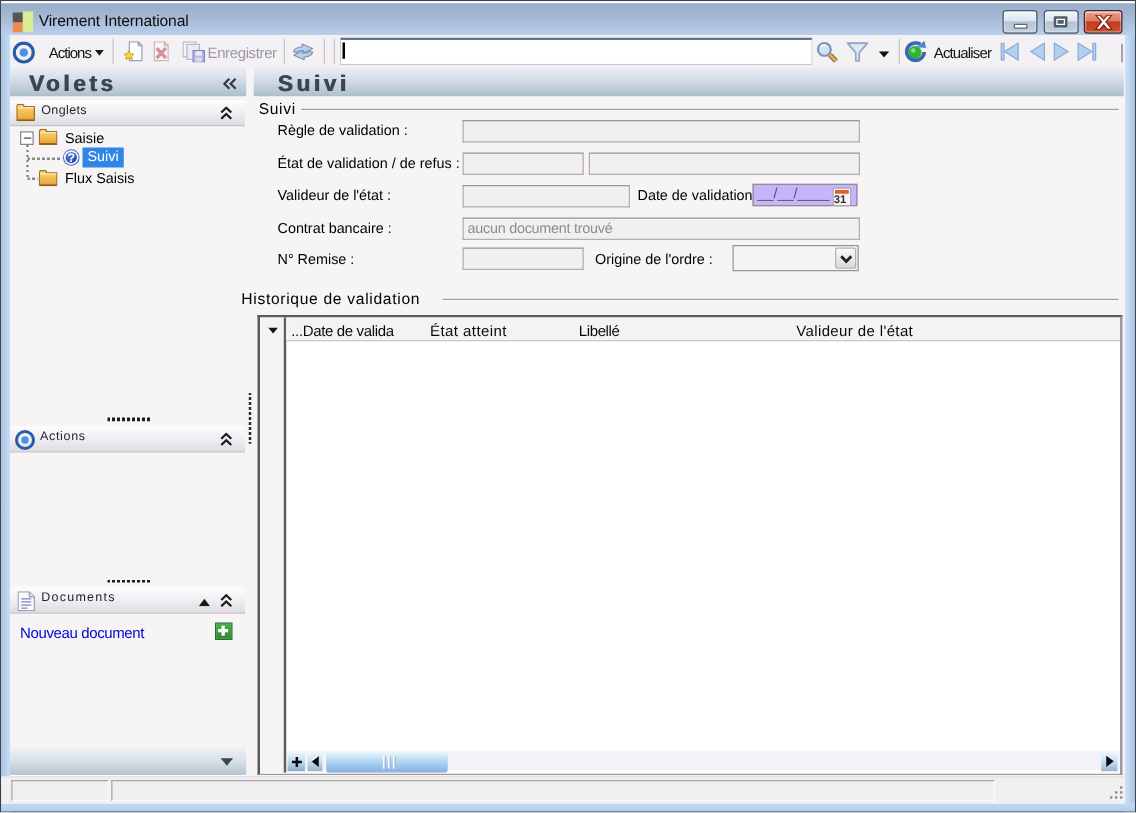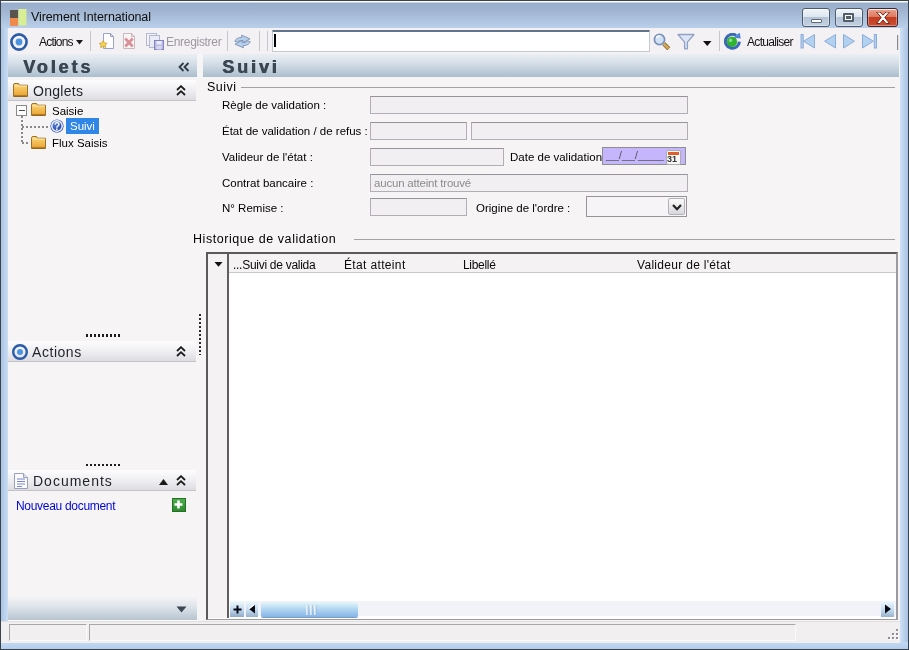--- a/index.html
+++ b/index.html
@@ -26,21 +26,21 @@
 #toolbar { left:8px; top:28px; width:892px; height:26px; background:#f4f1f4; }
 .tbsep { position:absolute; top:31px; width:1px; height:20px; background:#c9c4c9; }
 .tbtxt { position:absolute; top:35px; font-size:12px; color:#141414; }
 .tbtxt.dis { color:#9d98a0; }
 #srch { left:272px; top:30px; width:378px; height:22px; background:#fff; border:1px solid #c2cad4; border-top:2px solid #5f7389; border-radius:1px; }
 
 .bighdr { top:54px; height:23px; background:linear-gradient(180deg,#eaeff4 0%,#d2dce6 45%,#abbecd 100%); }
 .bightxt { position:absolute; top:56.5px; font-size:18px; font-weight:bold; color:#3a4753; letter-spacing:2.9px; text-shadow:0.7px 0 0 #3a4753; }
 
 .grphdr { left:8px; width:188px; height:21px; background:linear-gradient(180deg,#fdfdfe 0%,#ececf0 60%,#dcdce1 100%); border-bottom:1px solid #c3c3c8; }
-.grptxt { position:absolute; font-size:14px; color:#1e2226; }
+.grptxt { position:absolute; font-size:10px; color:#1e2226; }
 
 .treetxt { position:absolute; font-size:11.5px; color:#000; }
 #selbox { left:66px; top:118px; width:33px; height:16px; background:#2f86e6; }
 #seltxt { left:70px; top:120px; font-size:11.5px; color:#fff; position:absolute; }
 .dotsH { position:absolute; height:2.5px; background-image:repeating-linear-gradient(90deg,#1c1c1c 0 2px,transparent 2px 4px); }
 .dotsV { position:absolute; width:2px; background-image:repeating-linear-gradient(180deg,#2a2a2a 0 2px,transparent 2px 4px); }
 .tdotH { position:absolute; height:1.5px; background-image:repeating-linear-gradient(90deg,#8a8a8a 0 2px,transparent 2px 4px); }
 .tdotV { position:absolute; width:1.5px; background-image:repeating-linear-gradient(180deg,#8a8a8a 0 2px,transparent 2px 4px); }
 #link1 { left:16px; top:499px; font-size:12px; color:#0008cf; letter-spacing:-0.3px; }
 #grnplus { left:172px; top:498px; width:14px; height:14px; background:linear-gradient(180deg,#4cae4c,#2d8a2d); border:1px solid #257025; }
@@ -280,21 +280,21 @@
 <div class="abs" style="left:602px;top:147px;width:84px;height:18px;background:#c4b5fd;border:1px solid #8f8f8f">
   <div style="position:absolute;left:3px;top:1px;font-size:11.5px;color:#555">__/__/____</div>
 </div>
 <div class="abs" style="left:666px;top:150px;width:15px;height:15px;background:#f6f6f6;border:1px solid #adadad;border-radius:2px">
   <div style="position:absolute;left:1px;top:1px;width:11px;height:3px;background:#e05c2a"></div>
   <div style="position:absolute;left:0px;top:3px;width:13px;text-align:left;font-size:9px;font-weight:bold;color:#333">31</div>
 </div>
 
 <div class="lbl" style="left:222px;top:177px">Contrat bancaire :</div>
 <div class="fbox" style="left:370px;top:174px;width:318px">
-    <span style="position:absolute;left:3px;top:2px;font-size:11.5px;color:#8c8c8c;letter-spacing:-0.2px">aucun atteint trouvé</span>
+    <span style="position:absolute;left:3px;top:2px;font-size:11.5px;color:#8c8c8c;letter-spacing:-0.2px">aucun document trouvé</span>
   </div>
 
 <div class="lbl" style="left:222px;top:202px">N° Remise :</div>
 <div class="fbox" style="left:370px;top:198px;width:97px"></div>
 <div class="lbl" style="left:476px;top:202px">Origine de l'ordre :</div>
 <div class="abs" style="left:586px;top:196px;width:101px;height:21px;background:#f6f4f6;border:1px solid #999399">
   <div style="position:absolute;right:1px;top:1px;width:17px;height:17px;background:linear-gradient(180deg,#fbfbfb,#d8d8dd);border:1px solid #b2b2b6;border-radius:2px">
     <svg style="position:absolute;left:3px;top:5px" width="10" height="7" viewBox="0 0 10 7">
         <path d="M1 1 L5 5.2 L9 1" fill="none" stroke="#222" stroke-width="2.2"></path>
       </svg>
@@ -303,21 +303,21 @@
 
 <div class="lbl" style="left:193px;top:232px;font-size:12.5px;letter-spacing:0.55px">Historique de validation</div>
 <div class="abs" id="legline2"></div>
 
 <div class="abs" id="grid"></div>
 <div class="abs" id="gridind"></div>
 <div class="abs" id="gridhdr"></div>
 <svg class="abs" style="left:214px;top:262px" width="9" height="6">
     <path d="M0.5 0 L8.5 0 L4.5 4.8 Z" fill="#111"></path>
   </svg>
-<div class="ghtxt" style="left:233px;letter-spacing:-0.28px">...Suivi de valida</div>
+<div class="ghtxt" style="left:233px;letter-spacing:-0.28px">...Date de valida</div>
 <div class="ghtxt" style="left:344px;letter-spacing:0.35px">État atteint</div>
 <div class="ghtxt" style="left:463px;letter-spacing:-0.3px">Libellé</div>
 <div class="ghtxt" style="left:637px;letter-spacing:0.3px">Valideur de l'état</div>
 
 <div class="abs" id="hscroll"></div>
 <div class="abs" style="left:230px;top:601px;width:14px;height:16px;background:linear-gradient(180deg,#f0fbfd 0%,#c0d8ec 55%,#90aac8 100%)">
   <svg style="position:absolute;left:2.5px;top:3.5px" width="9" height="9" viewBox="0 0 9 9">
       <path d="M4.5 0.5 L4.5 8.5 M0.5 4.5 L8.5 4.5" stroke="#0a0a18" stroke-width="2"></path>
     </svg>
 </div>

